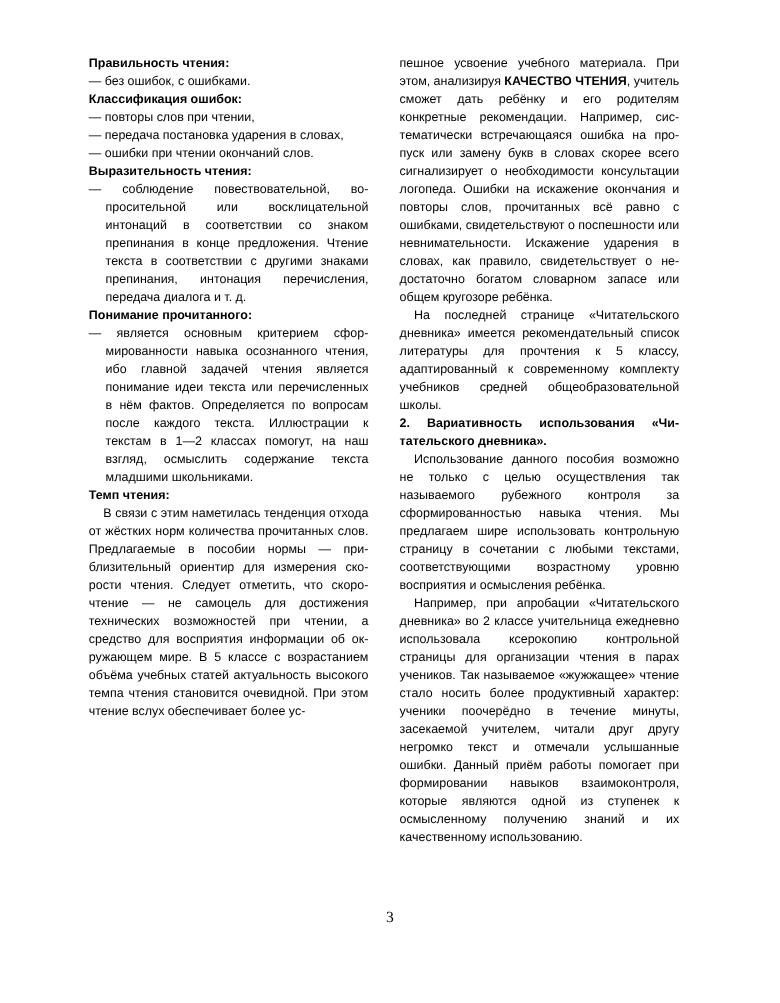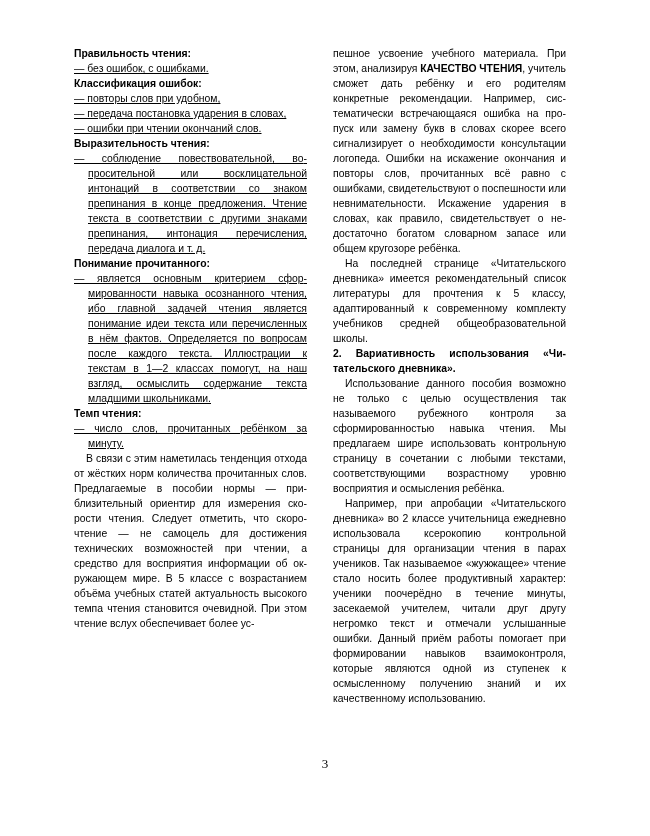--- a/index.html
+++ b/index.html
@@ -52,21 +52,20 @@
     text-indent: 0;
   }
   
   .dash {
     font-size: 10.4px;
     line-height: 15.0px;
     text-align: justify;
     margin: 0;
     padding-left: 14px;
     text-indent: -14px;
-    text-decoration: underline;
   }
   .head {
     font-size: 10.4px;
     line-height: 15.0px;
     font-weight: bold;
     margin: 0;
     text-align: left;
   }
   .sec-head {
     font-size: 10.4px;
@@ -93,29 +92,28 @@
 <body>
 
 <div class="page">
 
   <div class="columns">
 
     <div class="col" id="left-col">
         <p class="head">Правильность чтения:</p>
         <p class="dash">— без ошибок, с ошибками.</p>
         <p class="head">Классификация ошибок:</p>
-        <p class="dash">— повторы слов при удобном,</p>
+        <p class="dash">— повторы слов при чтении,</p>
         <p class="dash">— передача постановка ударения в сло­вах,</p>
         <p class="dash">— ошибки при чтении окончаний слов.</p>
         <p class="head">Выразительность чтения:</p>
         <p class="dash">— соблюдение повествовательной, во­просительной или восклицательной интонаций в соответствии со знаком препинания в конце предложения. Чте­ние текста в соответствии с другими знаками препинания, интонация пере­числения, передача диалога и т. д.</p>
         <p class="head">Понимание прочитанного:</p>
         <p class="dash">— является основным критерием сфор­мированности навыка осознанного чте­ния, ибо главной задачей чтения явля­ется понимание идеи текста или пере­численных в нём фактов. Определяется по вопросам после каждого текста. Ил­люстрации к текстам в 1—2 классах по­могут, на наш взгляд, осмыслить содер­жание текста младшими школьниками.</p>
         <p class="head">Темп чтения:</p>
-        <p class="dash">— число слов, прочитанных ребёнком за минуту.</p>
         <p class="para indent">В связи с этим наметилась тенденция отхо­да от жёстких норм количества прочитанных слов. Предлагаемые в пособии нормы — при­близительный ориентир для измерения ско­рости чтения. Следует отметить, что скоро­чтение — не самоцель для достижения технических возможностей при чтении, а средство для восприятия информации об ок­ружающем мире. В 5 классе с возрастанием объёма учебных статей актуальность высоко­го темпа чтения становится очевидной. При этом чтение вслух обеспечивает более ус-</p>
       </div>
 
     <div class="col" id="right-col">
         <p class="para noindent"><span>пешное усвоение учебного материала. При этом, анализируя </span><span class="caps-bold">КАЧЕСТВО ЧТЕНИЯ</span><span>, учи­тель сможет дать ребёнку и его родителям конкретные рекомендации. Например, сис­тематически встречающаяся ошибка на про­пуск или замену букв в словах скорее всего сигнализирует о необходимости консульта­ции логопеда. Ошибки на искажение оконча­ния и повторы слов, прочитанных всё равно с ошибками, свидетельствуют о поспешности или невнимательности. Искажение ударения в словах, как правило, свидетельствует о не­достаточно богатом словарном запасе или общем кругозоре ребёнка.</span></p>
         <p class="para indent">На последней странице «Читательского дневника» имеется рекомендательный список литературы для прочтения к 5 клас­су, адаптированный к современному ком­плекту учебников средней общеобразова­тельной школы.</p>
         <p class="sec-head">2. Вариативность использования «Чи­тательского дневника».</p>
         <p class="para indent">Использование данного пособия воз­можно не только с целью осуществления так называемого рубежного контроля за сформированностью навыка чтения. Мы предлагаем шире использовать контроль­ную страницу в сочетании с любыми текста­ми, соответствующими возрастному уров­ню восприятия и осмысления ребёнка.</p>
         <p class="para indent">Например, при апробации «Читательско­го дневника» во 2 классе учительница еже­дневно использовала ксерокопию кон­трольной страницы для организации чтения в парах учеников. Так называемое «жужжащее» чтение стало носить более продуктивный характер: ученики пооче­рёдно в течение минуты, засекаемой учи­телем, читали друг другу негромко текст и отмечали услышанные ошибки. Данный приём работы помогает при формирова­нии навыков взаимоконтроля, которые яв­ляются одной из ступенек к осмысленному получению знаний и их качественному ис­пользованию.</p>
       </div>

